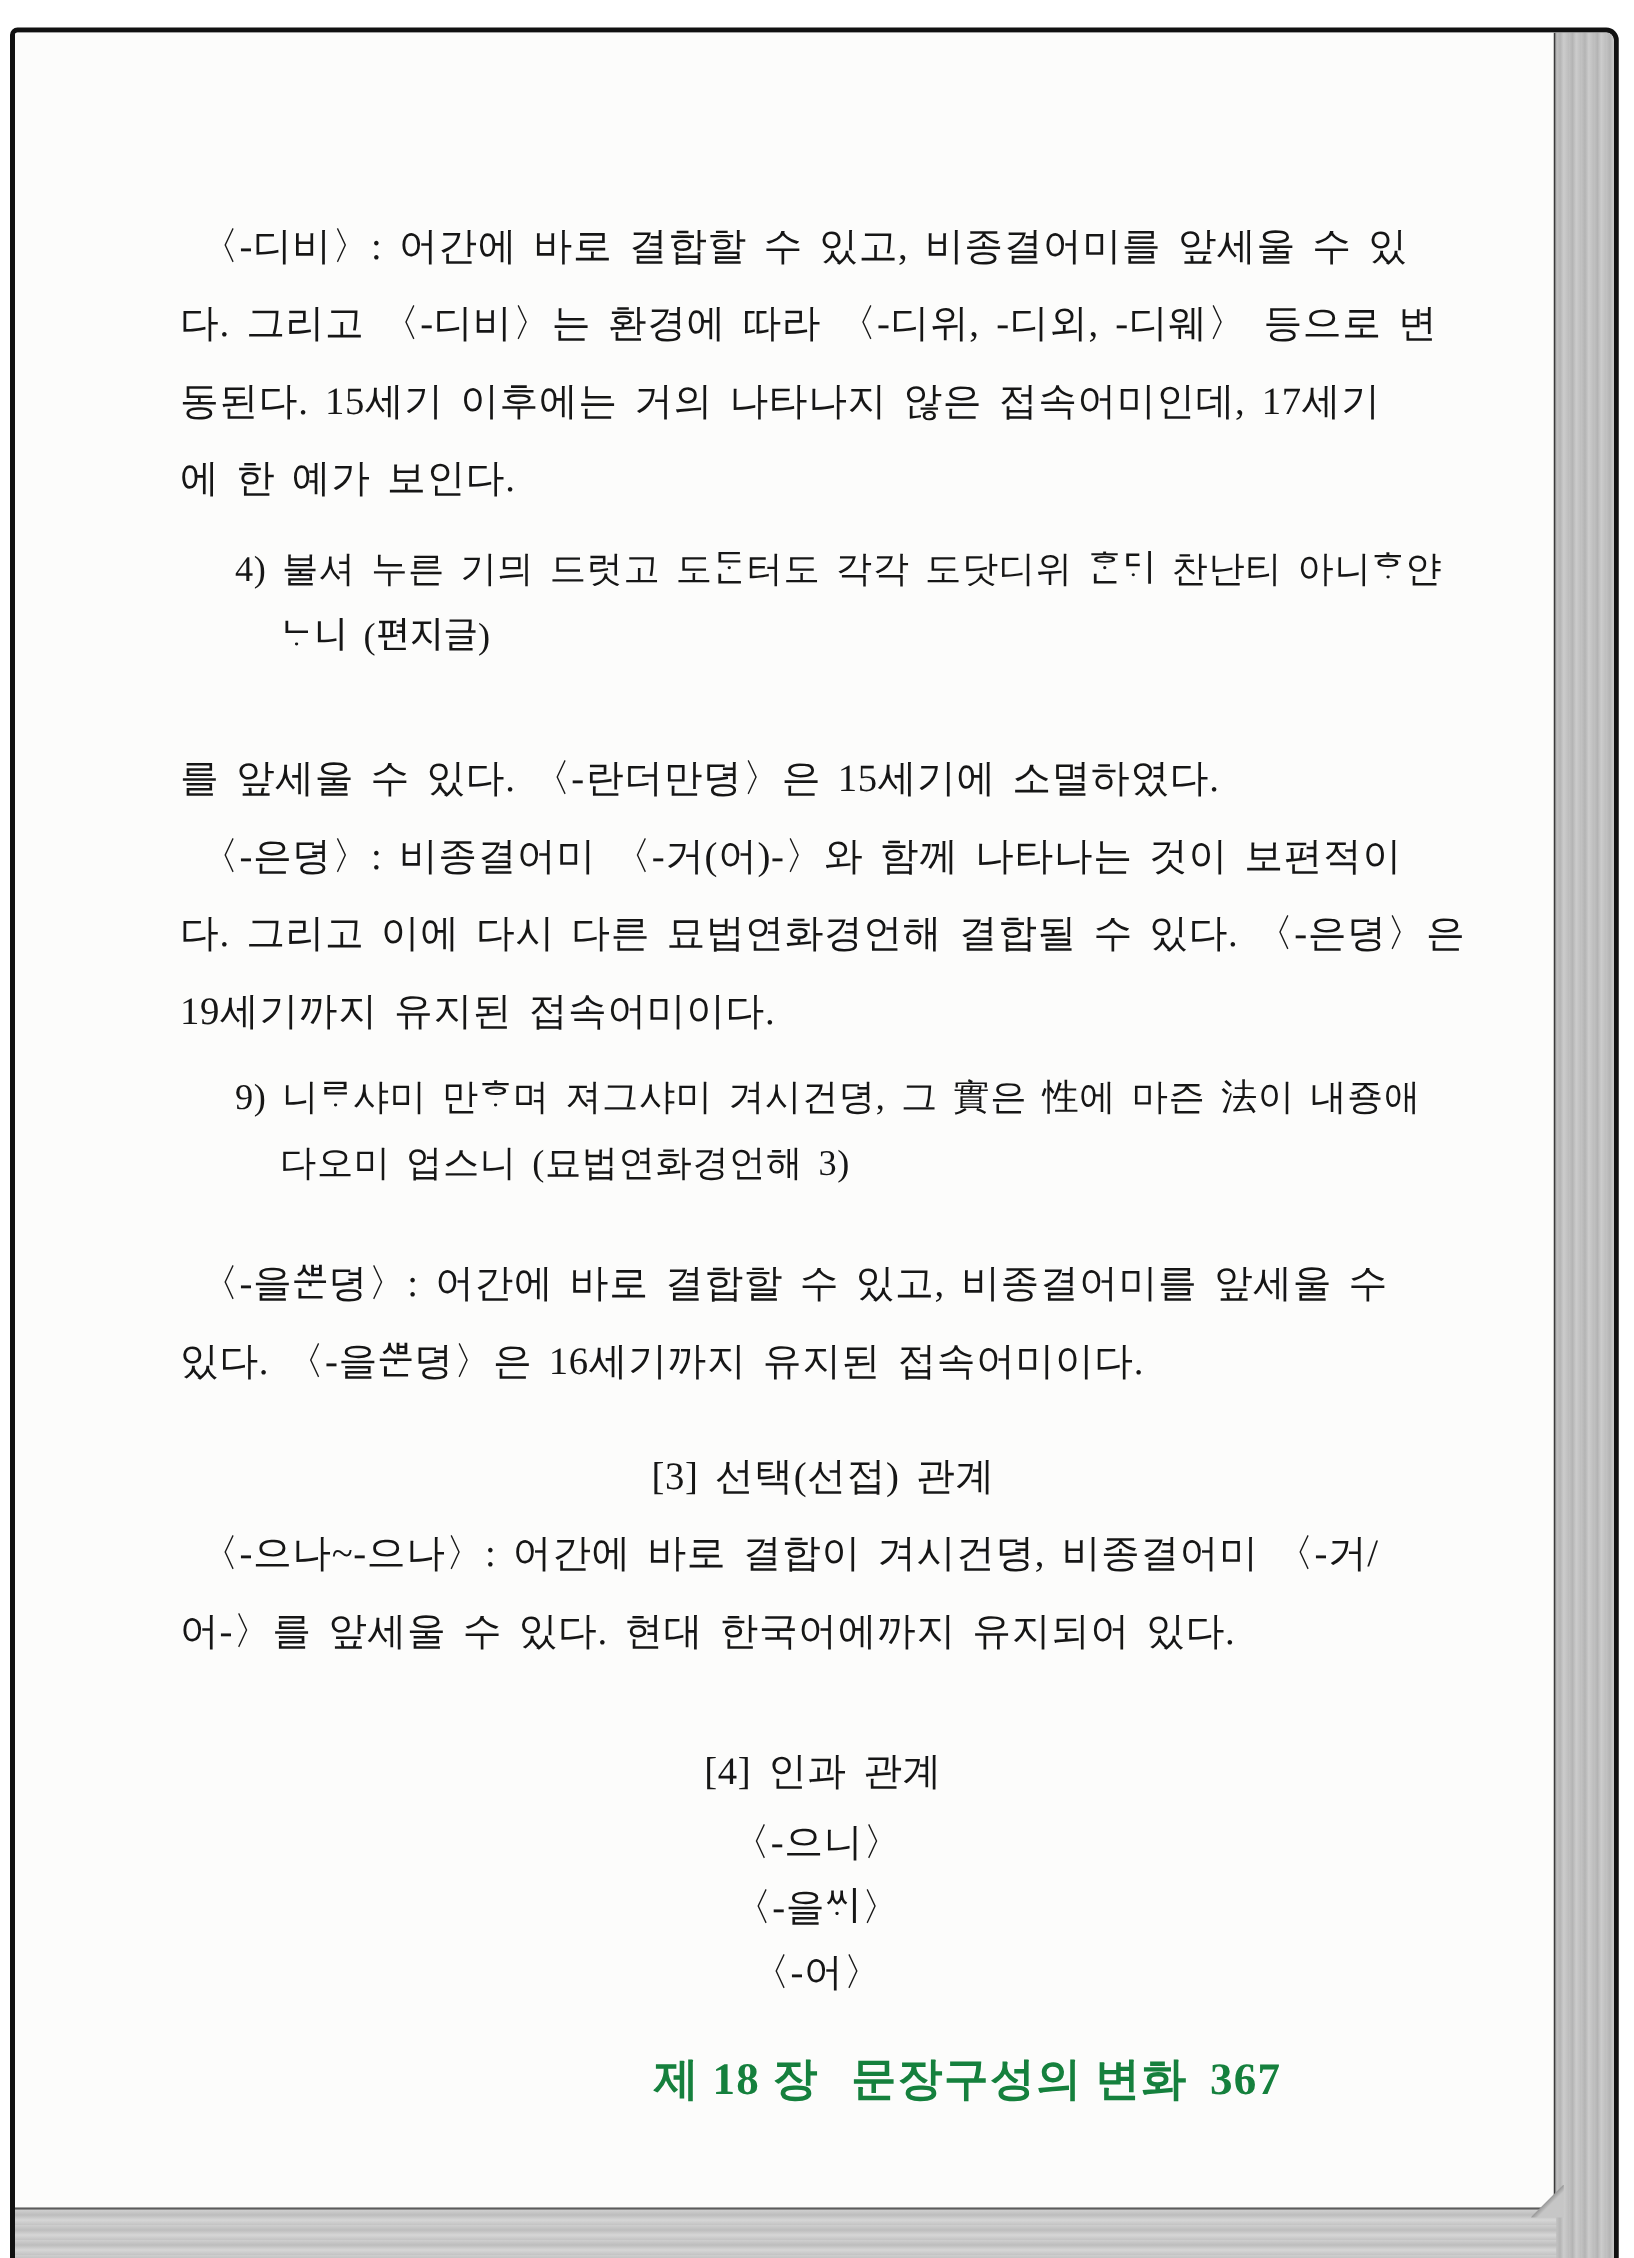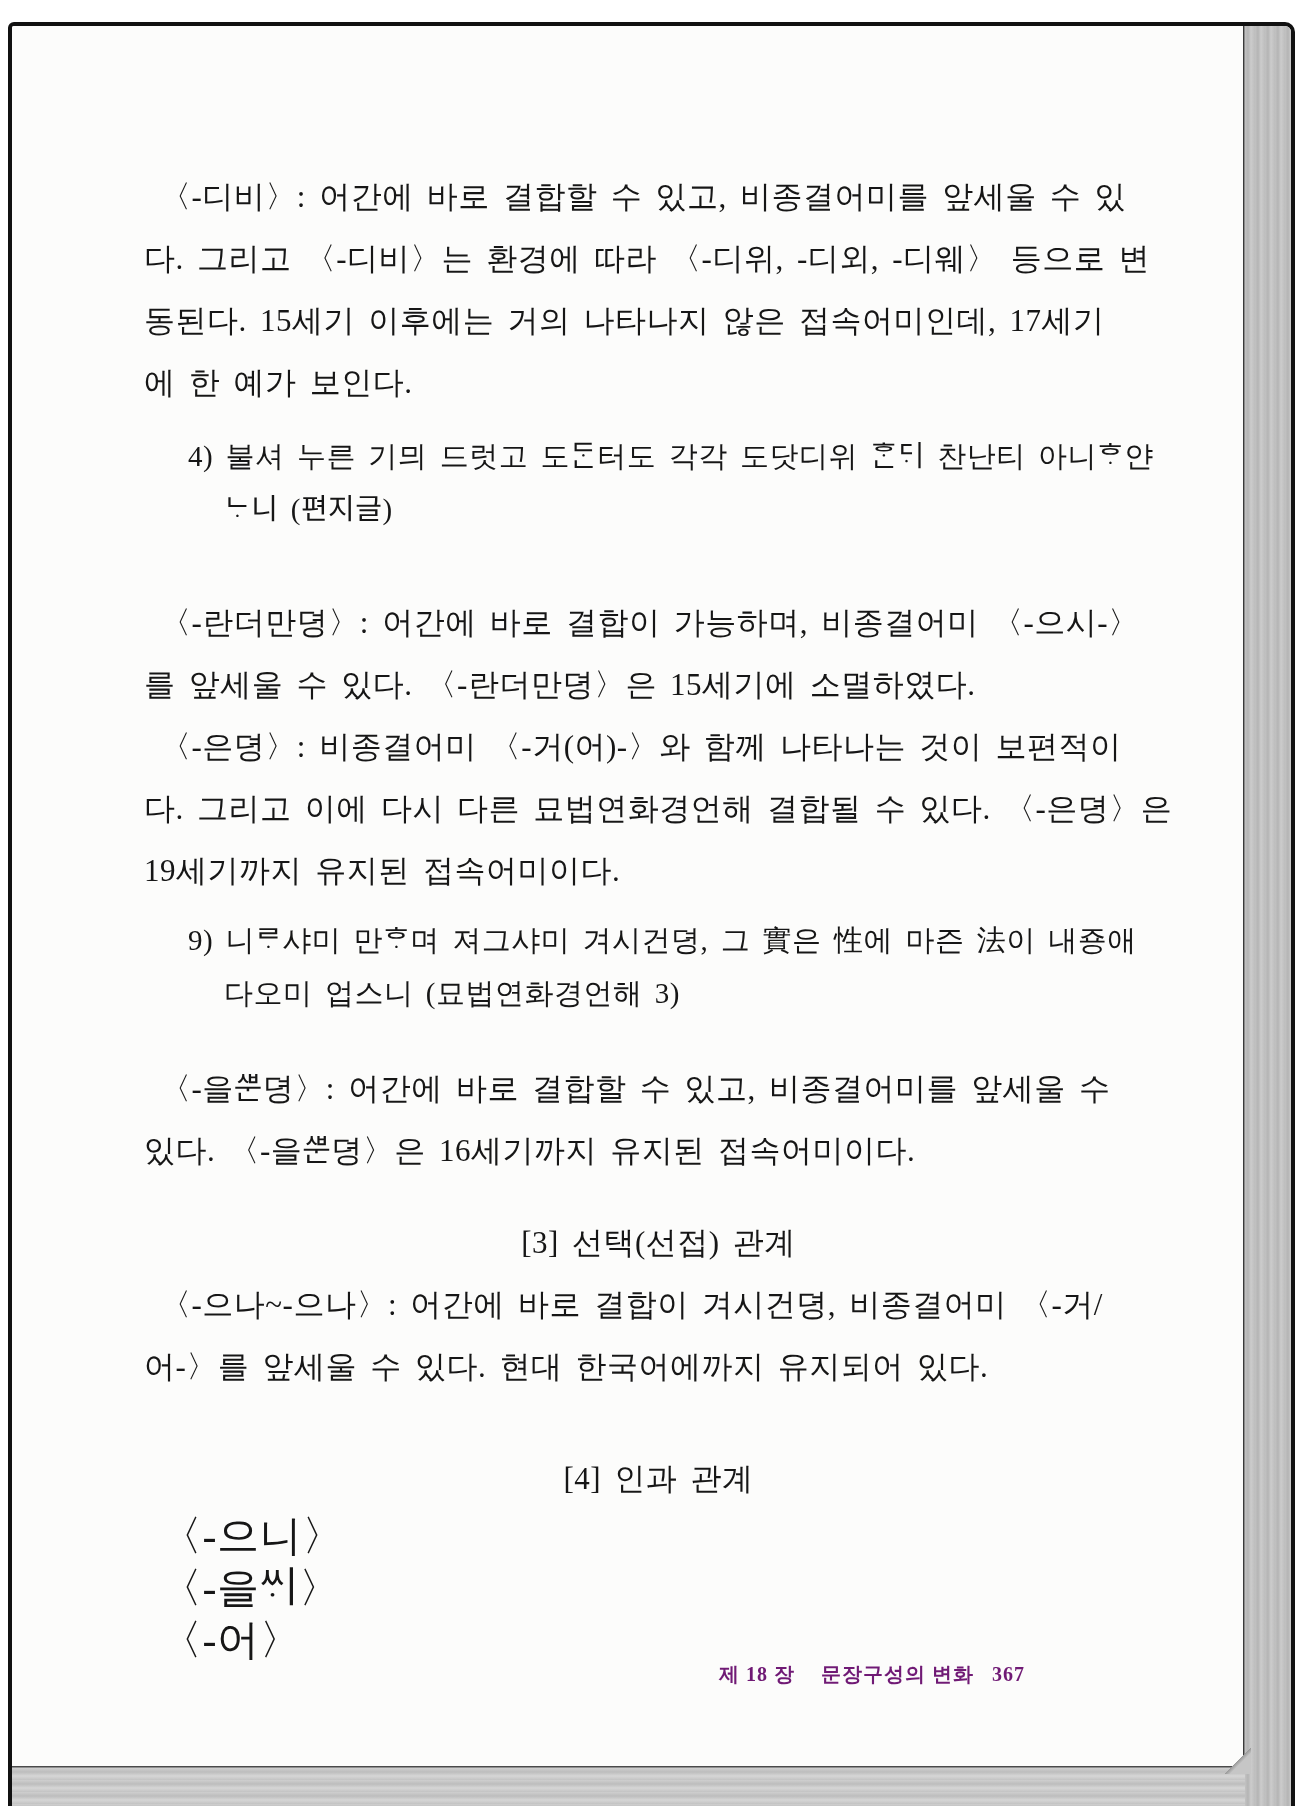--- a/index.html
+++ b/index.html
@@ -78,42 +78,43 @@
   .example .line.cont { padding-left: 36px; }
 
   .heading {
     font-size: 31px;
     line-height: 62px;
     padding-left: 26px;
     white-space: nowrap;
     text-align: center;
   }
   .ending-item {
-    font-size: 42px;
+    font-size: 31px;
     line-height: 52px;
     padding-left: 16px;
     white-space: nowrap;
+    text-align: center;
   }
 
   .mt-ex8  { margin-top: 16px; }
   .mt-p2   { margin-top: 56px; }
   .mt-ex9  { margin-top: 12px; font-family: Liberation Serif, serif; }
   .mt-p4   { margin-top: 38px; }
   .mt-h3   { margin-top: 30px; }
   .mt-h4   { margin-top: 50px; }
 
   .footer {
     position: absolute;
     bottom: 78px;
     right: 218px;
-    font-size: 20px;
+    font-size: 36px;
     font-weight: 600;
     letter-spacing: 1px;
     white-space: nowrap;
-    color: #701a75;
+    color: #15803d;
   }
   .footer .gap-sm { display: inline-block; width: 18px; }
   .footer .gap-md { display: inline-block; width: 26px; }
   .footer .page-num { font-weight: 700; }
 </style>
 </head>
 <body>
 
 <div class="book">
   <div class="page">
@@ -124,21 +125,20 @@
       <div class="line">동된다. 15세기 이후에는 거의 나타나지 않은 접속어미인데, 17세기</div>
       <div class="line">에 한 예가 보인다.</div>
     </div>
 
     <div class="example mt-ex8">
       <div class="line">4) 불셔 누른 기믜 드럿고 도ᄃᆞᆫ터도 각각 도닷디위 ᄒᆞᆫᄃᆡ 찬난티 아니ᄒᆞ얀</div>
       <div class="line cont">ᄂᆞ니 (편지글)</div>
     </div>
 
     <div class="para mt-p2">
-      <div class="line first">〈-란더만뎡〉: 어간에 바로 결합이 가능하며, 비종결어미 〈-으시-〉</div>
       <div class="line">를 앞세울 수 있다. 〈-란더만뎡〉은 15세기에 소멸하였다.</div>
     </div>
 
     <div class="para">
       <div class="line first">〈-은뎡〉: 비종결어미 〈-거(어)-〉와 함께 나타나는 것이 보편적이</div>
       <div class="line">다. 그리고 이에 다시 다른 묘법연화경언해 결합될 수 있다. 〈-은뎡〉은</div>
       <div class="line">19세기까지 유지된 접속어미이다.</div>
     </div>
 
     <div class="example mt-ex9">

